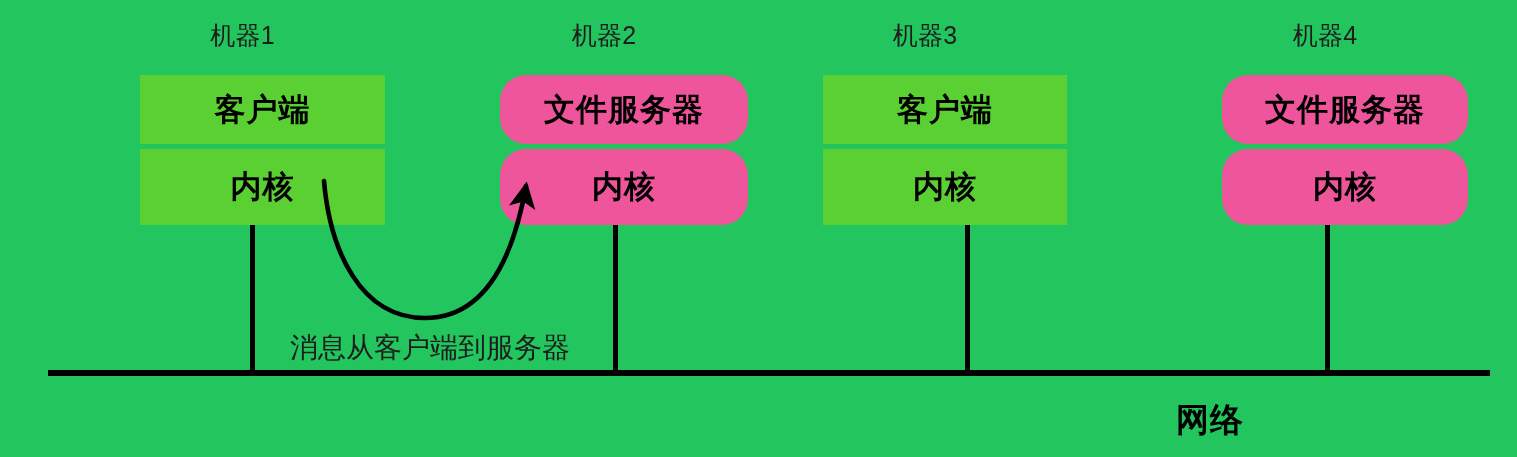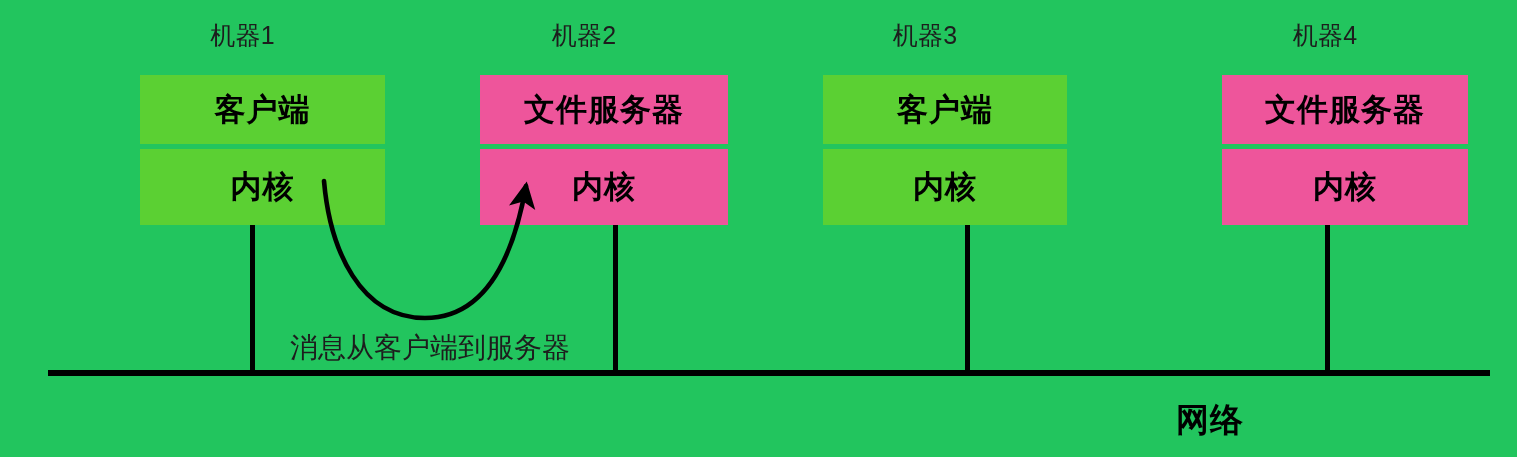--- a/index.html
+++ b/index.html
@@ -57,21 +57,21 @@
     font-weight: bold;
     color: #000000;
     letter-spacing: 1px;
     white-space: nowrap;
     margin-left: 20px;
   }
   .layer-upper { top: 0px;  height: 69px; }
   .layer-lower { top: 74px; height: 76px; }
 
   .green { background: #5BD033; }
-  .pink  { background: #EE559B; }
+  .pink  { background: #EE559B; border-radius: 26px; }
 
   
   .drop-line {
     position: absolute;
     top: 225px;
     width: 5px;
     height: 150px;
     background: #000000;
   }
   
@@ -123,21 +123,21 @@
 
   <div class="machine" style="left:120px; width:245px;">
     <div class="machine-title">机器1</div>
     <div class="stack">
       <div class="layer layer-upper green">客户端</div>
       <div class="layer layer-lower green">内核</div>
     </div>
   </div>
   <div class="drop-line" style="left:250px;"></div>
 
-  <div class="machine" style="left:460px; width:248px;">
+  <div class="machine" style="left:480px; width:248px;">
     <div class="machine-title">机器2</div>
     <div class="stack">
       <div class="layer layer-upper pink">文件服务器</div>
       <div class="layer layer-lower pink">内核</div>
     </div>
   </div>
   <div class="drop-line" style="left:613px;"></div>
 
   <div class="machine" style="left:803px; width:244px;">
     <div class="machine-title">机器3</div>

